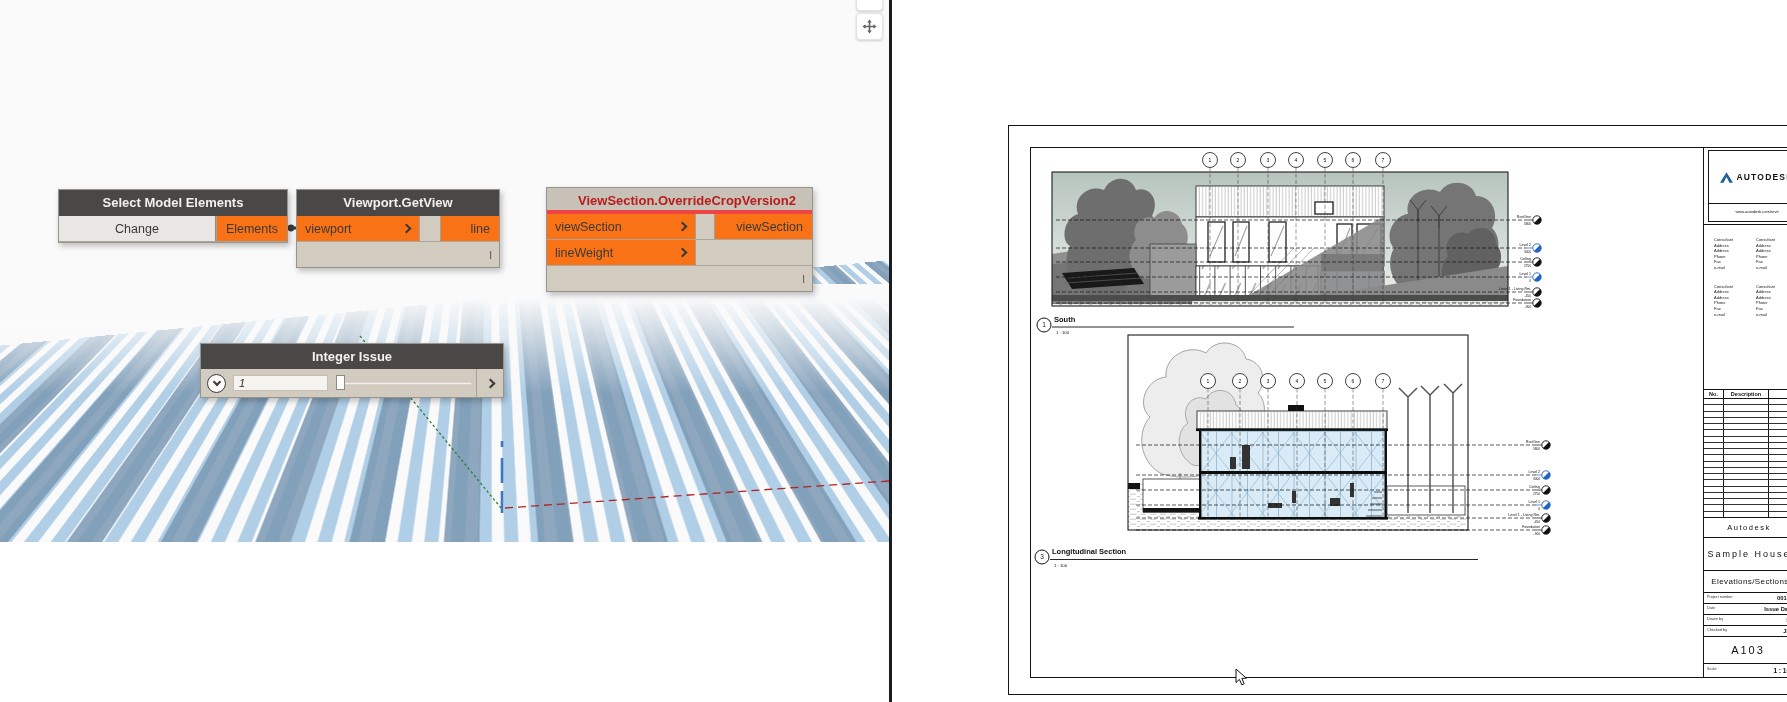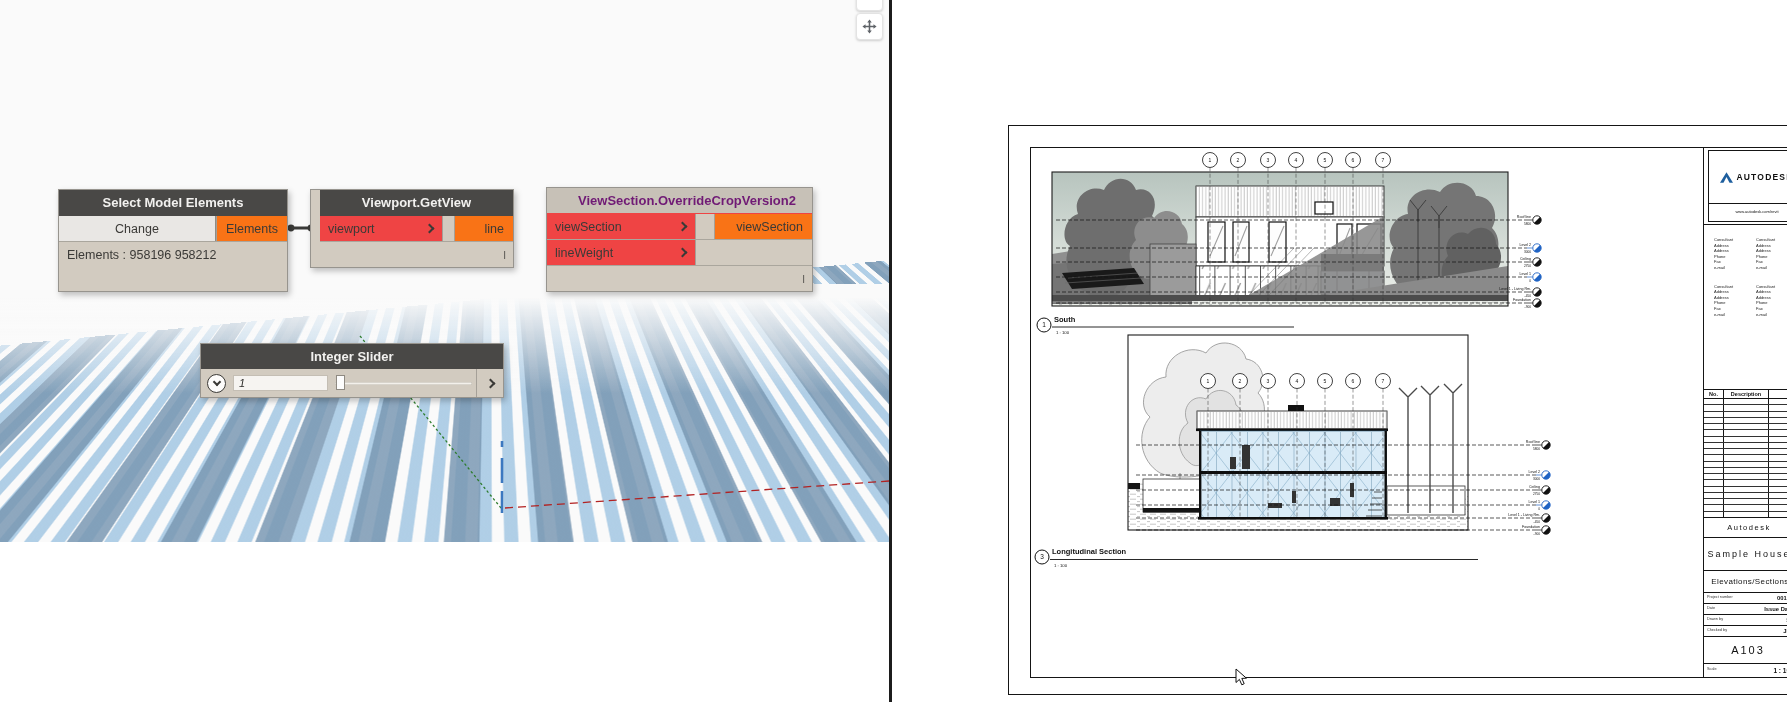--- a/index.html
+++ b/index.html
@@ -20,23 +20,23 @@
   #overlay-svg { position:absolute; left:0; top:0; width:889px; height:702px; pointer-events:none; }
 
   .tool-btn { position:absolute; width:27px; height:27px; background:#fff; border:1px solid #e3e3e3;
     border-radius:4px; box-shadow:0 1px 2.5px rgba(0,0,0,.18); display:flex; align-items:center; justify-content:center; }
 
   
   .dnode { position:absolute; border:1px solid #97948e; box-shadow:2px 3px 6px rgba(0,0,0,.25);
     font-size:12.5px; color:#3b3a37; background:#d2cbc0; }
   .dnode-head { height:26px; line-height:26px; background:#494846; color:#f2f1ef; font-weight:bold;
     font-size:13px; text-align:center; padding:0 8px; white-space:nowrap; }
-  .dnode-head.custom { background:#c7c1b7; color:#701a75; border-bottom:1px solid #ef4444;padding-left:23px; }
+  .dnode-head.custom { background:#c7c1b7; color:#b91c1c; border-bottom:4px solid #ef4444;padding-left:23px; }
   .drow { display:flex; height:26px; border-bottom:1px solid #aaa69d; background:#d2cbc0; }
-  .pin  { background:#ef4444; display:flex; align-items:center; justify-content:space-between;
+  .pin  { background:#f97316; display:flex; align-items:center; justify-content:space-between;
           padding:0 9px 0 8px; border-right:1px solid #a5a098; }
   .pout { background:#f97316; display:flex; align-items:center; justify-content:flex-end;
           padding:0 9px; border-left:1px solid #a5a098; margin-left:auto; }
   .dbtn { background:#e9e7e4; display:flex; align-items:center; justify-content:center;
           border-right:1px solid #8f8b84; cursor:pointer; }
   .dnode-body { background:#d2cbc0; padding:6px 8px; font-size:12.5px; }
   .dfoot { position:relative; height:25px; background:#d2cbc0; }
   .lace { position:absolute; right:7px; top:50%; transform:translateY(-50%); font-size:10px; color:#55534f; }
   .chev { display:inline-block; width:7px; height:7px; border-right:2.4px solid #3b3a37;
           border-top:2.4px solid #3b3a37; transform:rotate(45deg); }
@@ -123,24 +123,23 @@
         <path fill="#5f6368" d="M12 2 L15.2 6.4 H13.1 V10.9 H17.6 V8.8 L22 12 L17.6 15.2 V13.1 H13.1 V17.6 H15.2 L12 22 L8.8 17.6 H10.9 V13.1 H6.4 V15.2 L2 12 L6.4 8.8 V10.9 H10.9 V6.4 H8.8 Z"></path>
       </svg>
     </div>
 
     <div class="dnode" style="left:58px; top:189px; width:230px;">
       <div class="dnode-head">Select Model Elements</div>
       <div class="drow">
         <div class="dbtn" style="width:160px;">Change</div>
         <div class="pout" style="flex:1;">Elements</div>
       </div>
-      <div class="dnode-body" style="height:49px;">Elements : 958196 958212</div>
-    </div>
-
-    <div class="dnode" style="left:310px; top:189px; width:204px;padding-left:9px;">
+    </div>
+
+    <div class="dnode" style="left:296px; top:189px; width:204px;">
       <div class="dnode-head">Viewport.GetView</div>
       <div class="drow">
         <div class="pin" style="width:123px;">
           <span>viewport</span>
           <span class="chev"></span>
         </div>
         <div class="pout" style="width:59px;">line</div>
       </div>
       <div class="dfoot">
           <span class="lace">I</span>
@@ -161,21 +160,21 @@
           <span>lineWeight</span>
           <span class="chev"></span>
         </div>
       </div>
       <div class="dfoot">
           <span class="lace">I</span>
         </div>
     </div>
 
     <div class="dnode" style="left:200px; top:343px; width:304px;">
-      <div class="dnode-head" style="height:25px; line-height:25px;">Integer Slider</div>
+      <div class="dnode-head" style="height:25px; line-height:25px;">Integer Issue</div>
       <div style="display:flex;">
         <div class="sl-body" style="flex:1;">
           <div class="circle-btn">
             <span class="chev down"></span>
           </div>
           <input class="sl-input" value="1" style="">
           <div class="sl-track">
             <div class="sl-groove"></div>
             <div class="sl-handle"></div>
           </div>

